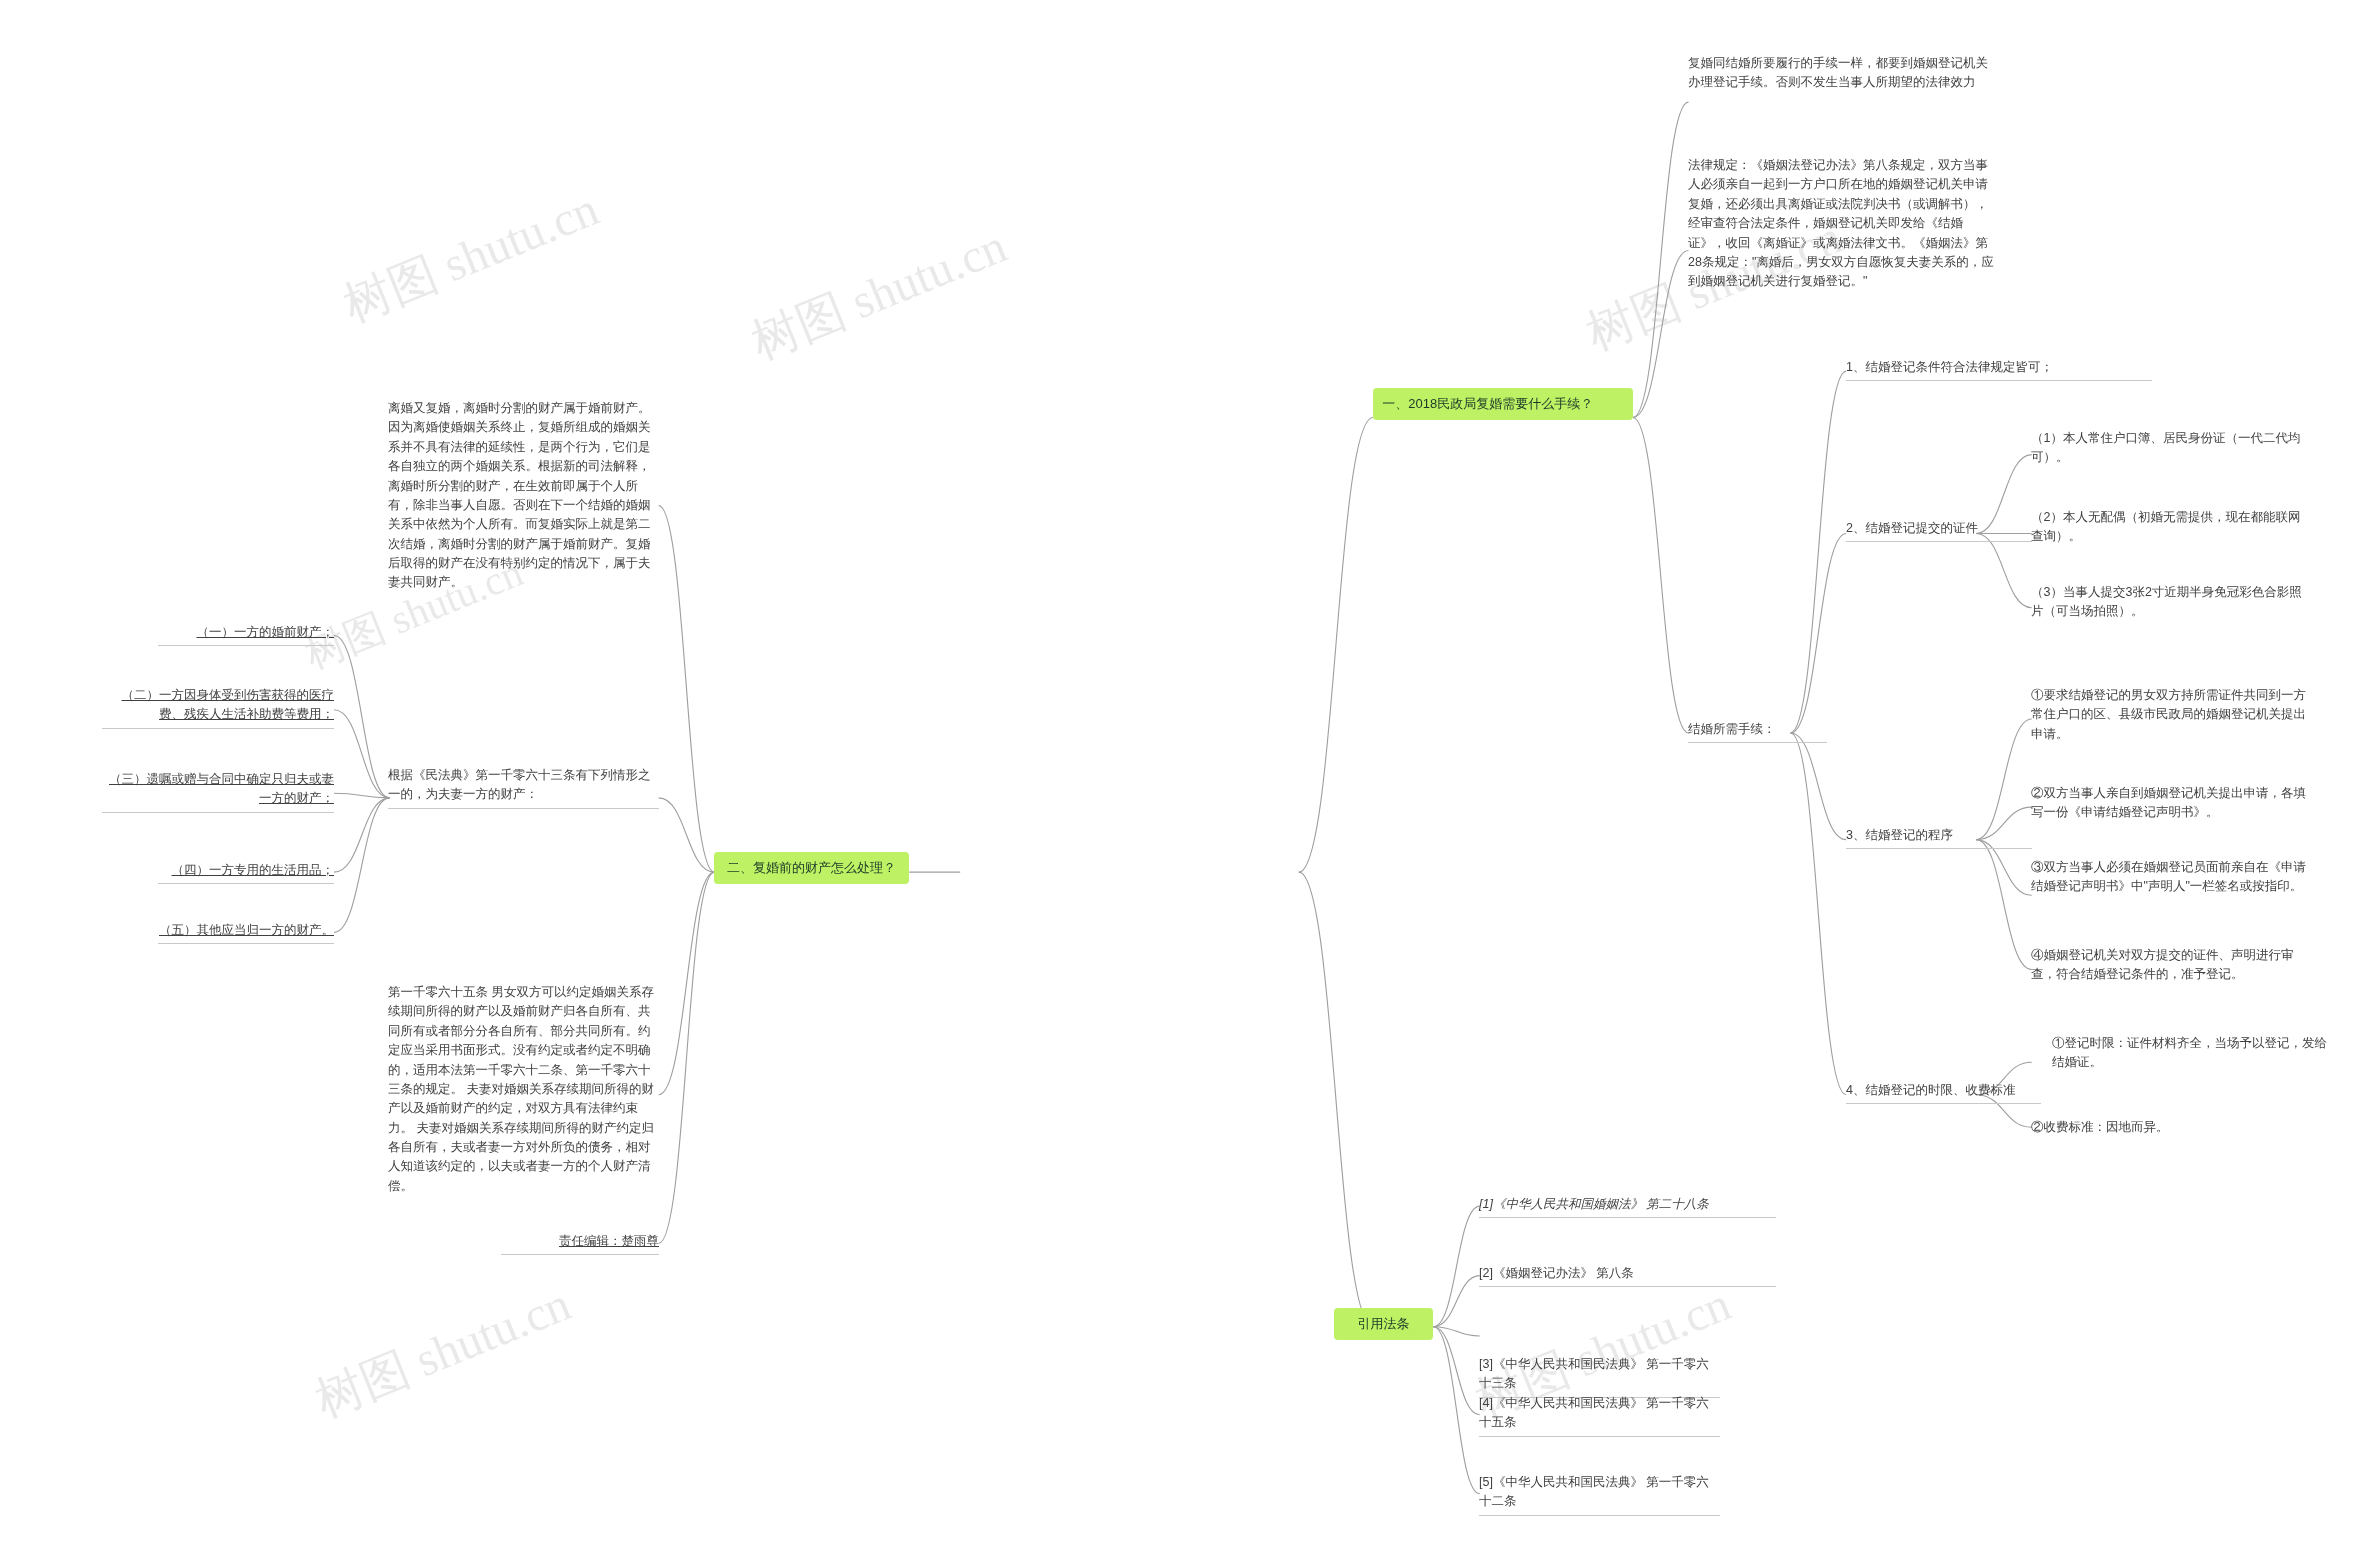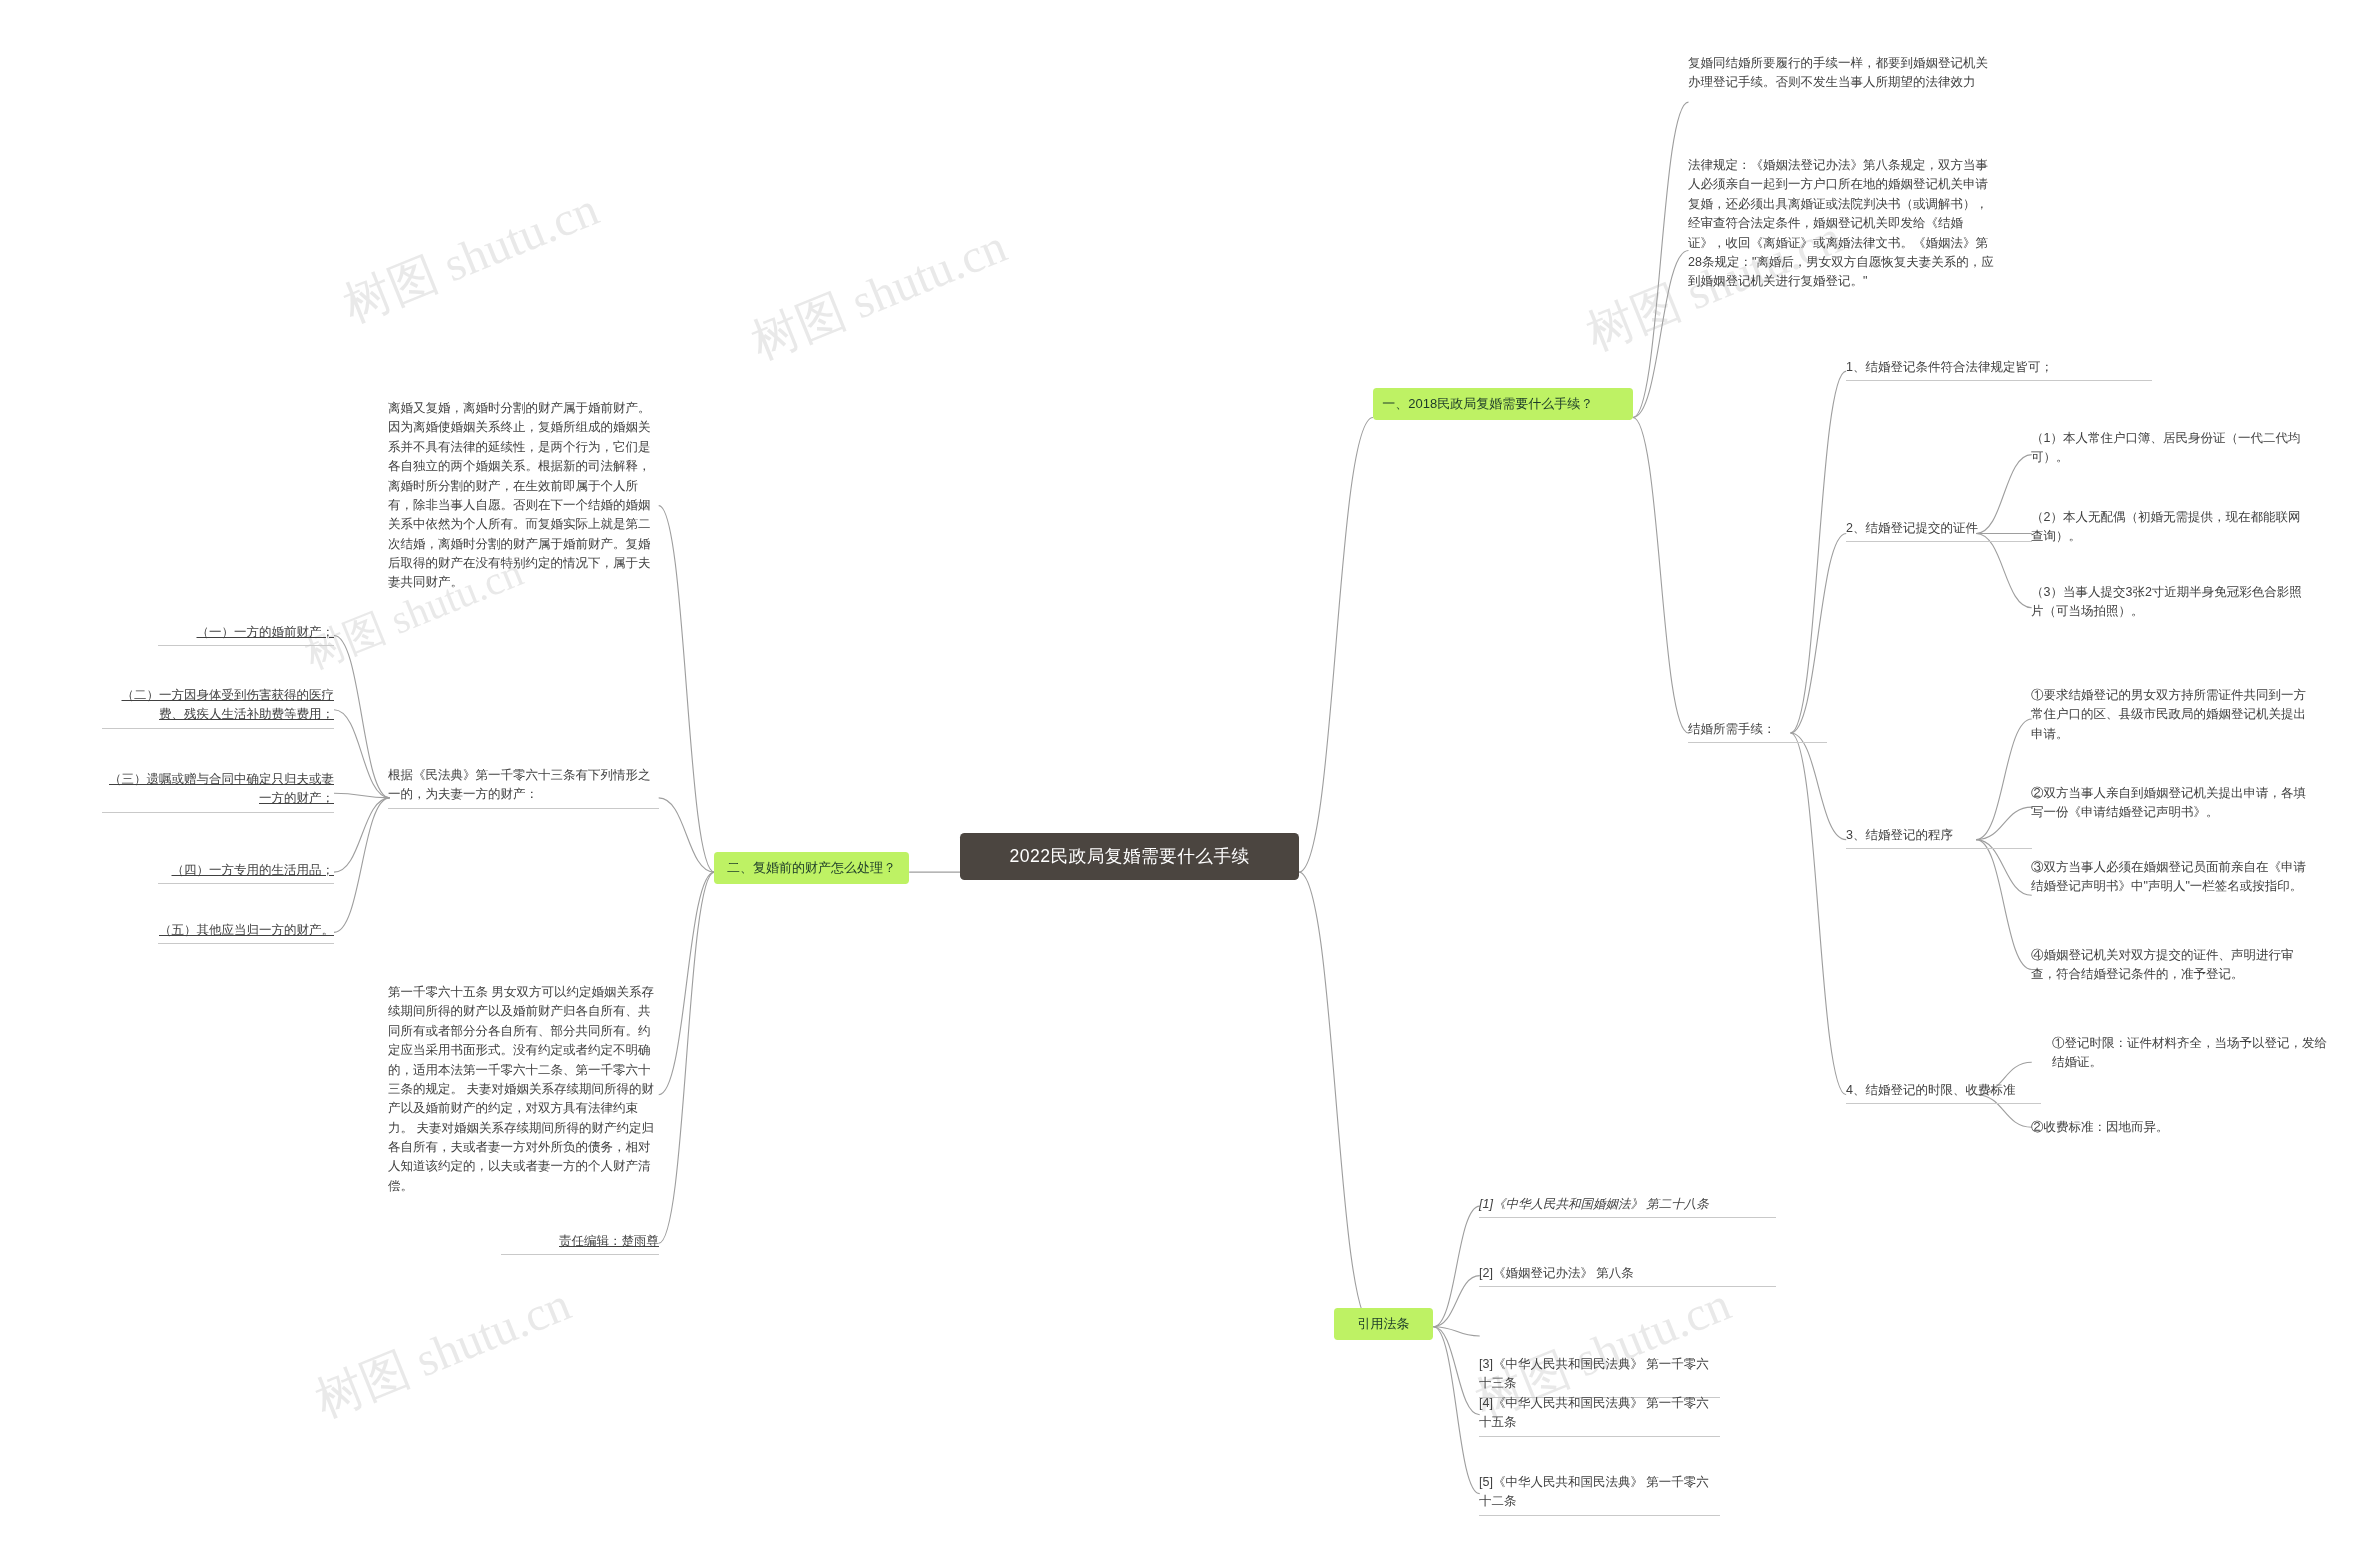--- a/index.html
+++ b/index.html
@@ -125,21 +125,20 @@
       <path d="M420 860 C390 860 390 1005 360 1005"></path>
 
       <path d="M1545 1430 C1570 1430 1570 1300 1595 1300"></path>
       <path d="M1545 1430 C1570 1430 1570 1375 1595 1375"></path>
       <path d="M1545 1430 C1570 1430 1570 1440 1595 1440"></path>
       <path d="M1545 1430 C1570 1430 1570 1525 1595 1525"></path>
       <path d="M1545 1430 C1570 1430 1570 1610 1595 1610"></path>
     </g>
   </svg>
 
-  <div class="node root" style="left:960px; top:833px; width:339px;">2022民政局复婚需要什么手续</div>
 
   <div class="node green" style="left:1373px; top:388px; width:260px;">一、2018民政局复婚需要什么手续？</div>
 
   <div class="node leaf l" style="left:1688px; top:54px; width:306px;">复婚同结婚所要履行的手续一样，都要到婚姻登记机关办理登记手续。否则不发生当事人所期望的法律效力</div>
   <div class="node leaf l" style="left:1688px; top:156px; width:306px;">法律规定：《婚姻法登记办法》第八条规定，双方当事人必须亲自一起到一方户口所在地的婚姻登记机关申请复婚，还必须出具离婚证或法院判决书（或调解书），经审查符合法定条件，婚姻登记机关即发给《结婚证》，收回《离婚证》或离婚法律文书。《婚姻法》第28条规定："离婚后，男女双方自愿恢复夫妻关系的，应到婚姻登记机关进行复婚登记。"</div>
 
   <div class="node leaf l ul" style="left:1688px; top:720px; width:139px;">结婚所需手续：</div>
 
   <div class="node leaf l ul" style="left:1846px; top:358px; width:306px;">1、结婚登记条件符合法律规定皆可；</div>
 

